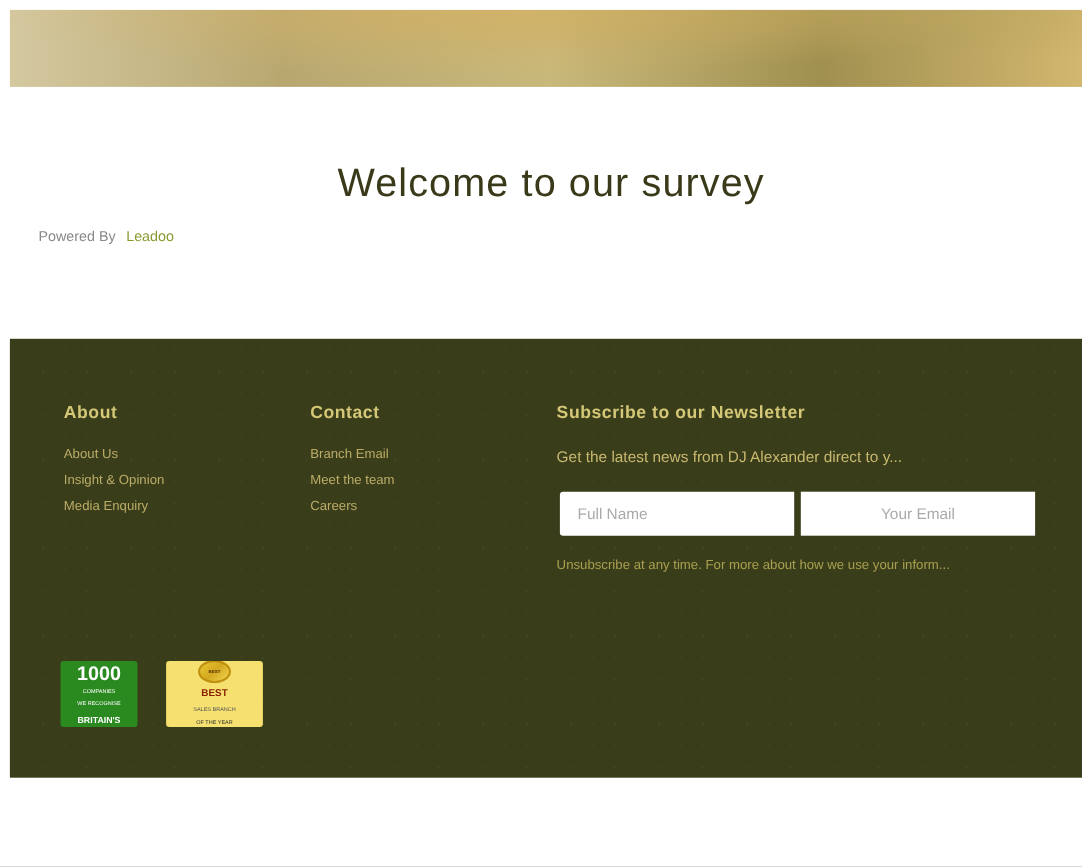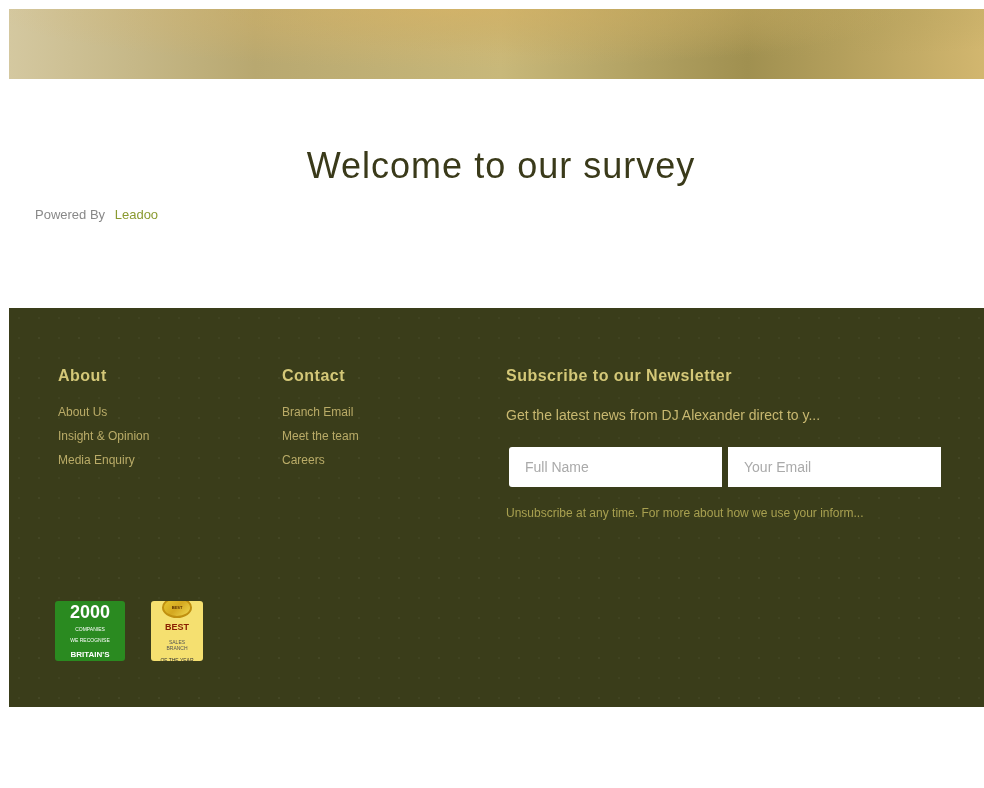--- a/index.html
+++ b/index.html
@@ -107,20 +107,21 @@
     .newsletter-input::placeholder {
       color: #aaa;
     }
     .newsletter-input:first-child {
       border-radius: 3px 0 0 3px;
       max-width: 220px;
     }
     .newsletter-input:last-of-type {
       border-radius: 0;
       flex: 1;
+      text-align: center;
     }
     .newsletter-note {
       font-size: 12px;
       color: #a8a050;
       line-height: 1.4;
     }
     .footer-badges {
       display: flex;
       gap: 20px;
       align-items: center;
@@ -154,21 +155,21 @@
     }
     .badge-1000-britain {
       font-size: 8px;
       font-weight: bold;
       color: #fff;
       text-align: center;
     }
 
     
     .badge-allagents {
-      width: 52px;
+      width: 88px;
       height: 60px;
       background: #f5e070;
       border-radius: 3px;
       display: flex;
       flex-direction: column;
       align-items: center;
       justify-content: center;
       padding: 4px;
       position: relative;
       overflow: hidden;
@@ -257,21 +258,21 @@
         <input type="email" class="newsletter-input" placeholder="Your Email" style="">
       </div>
       <p class="newsletter-note">Unsubscribe at any time. For more about how we use your inform...</p>
     </div>
 
   </div>
 
   <div class="footer-badges">
 
     <div class="badge-1000">
-      <div class="badge-1000-num">2000</div>
+      <div class="badge-1000-num">1000</div>
       <div class="badge-1000-text">COMPANIES</div>
       <div class="badge-1000-text">WE RECOGNISE</div>
       <div class="badge-1000-britain">BRITAIN'S</div>
     </div>
 
     <div class="badge-allagents">
       <div class="badge-allagents-top">allAgents</div>
       <div class="badge-circle">
         <div class="badge-circle-text">
           <div>BEST</div>

